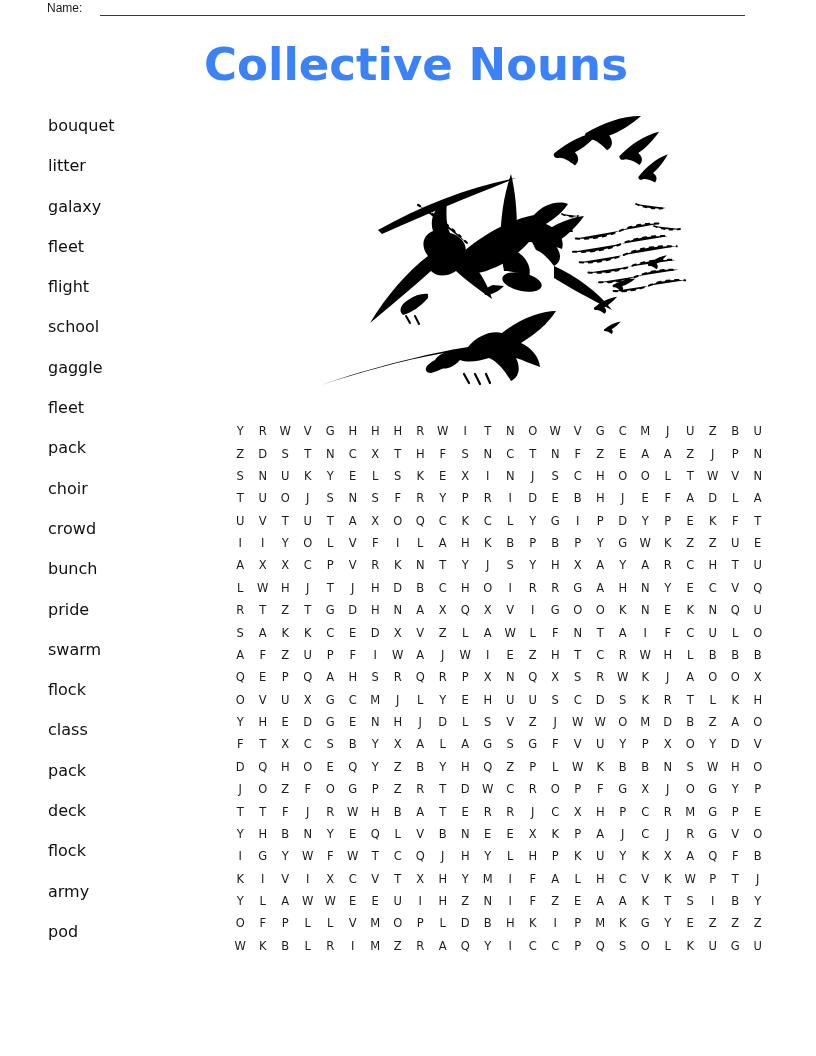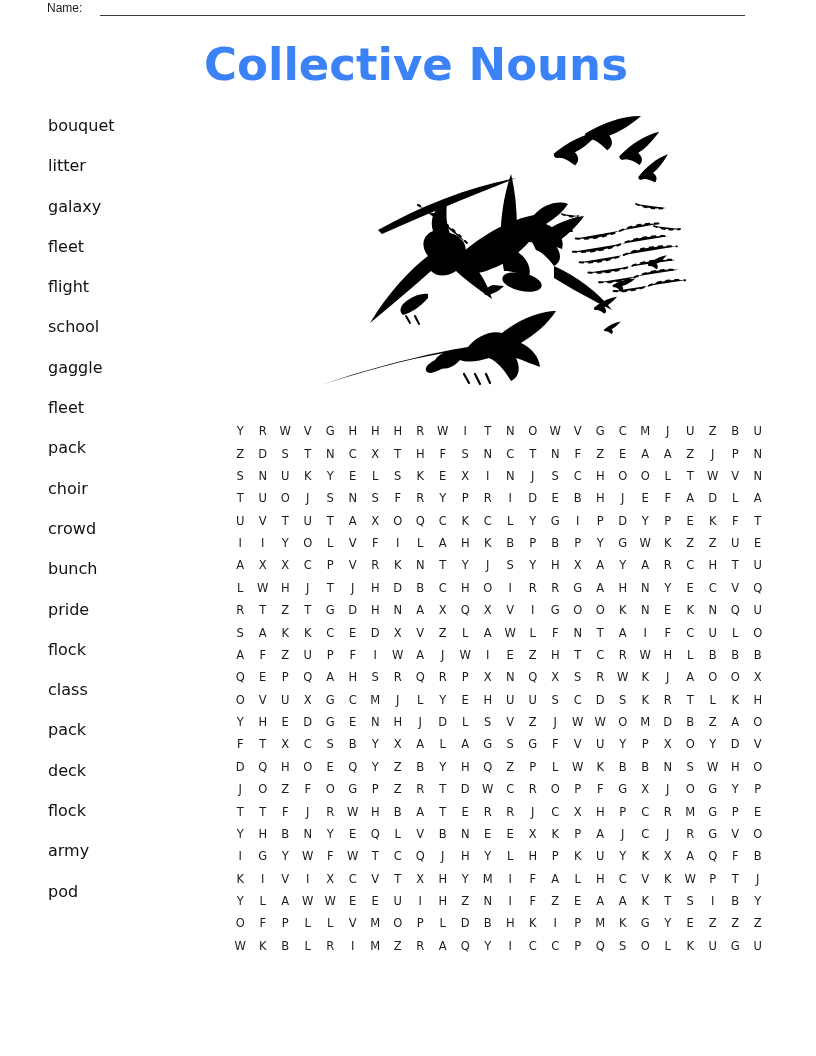--- a/index.html
+++ b/index.html
@@ -71,20 +71,21 @@
     <li>fleet</li>
     <li>flight</li>
     <li>school</li>
     <li>gaggle</li>
     <li>fleet</li>
     <li>pack</li>
     <li>choir</li>
     <li>crowd</li>
     <li>bunch</li>
     <li>pride</li>
+    <li>swarm</li>
     <li>flock</li>
     <li>class</li>
     <li>pack</li>
     <li>deck</li>
     <li>flock</li>
     <li>army</li>
     <li>pod</li>
   </ul>
 
 <svg class="birds" viewBox="0 0 368 286" xmlns="http://www.w3.org/2000/svg">

